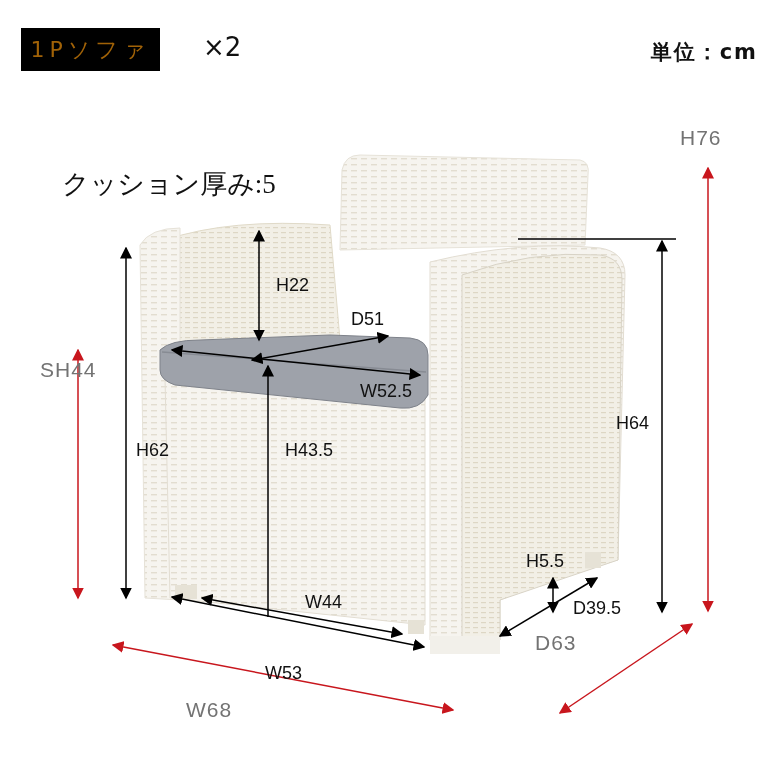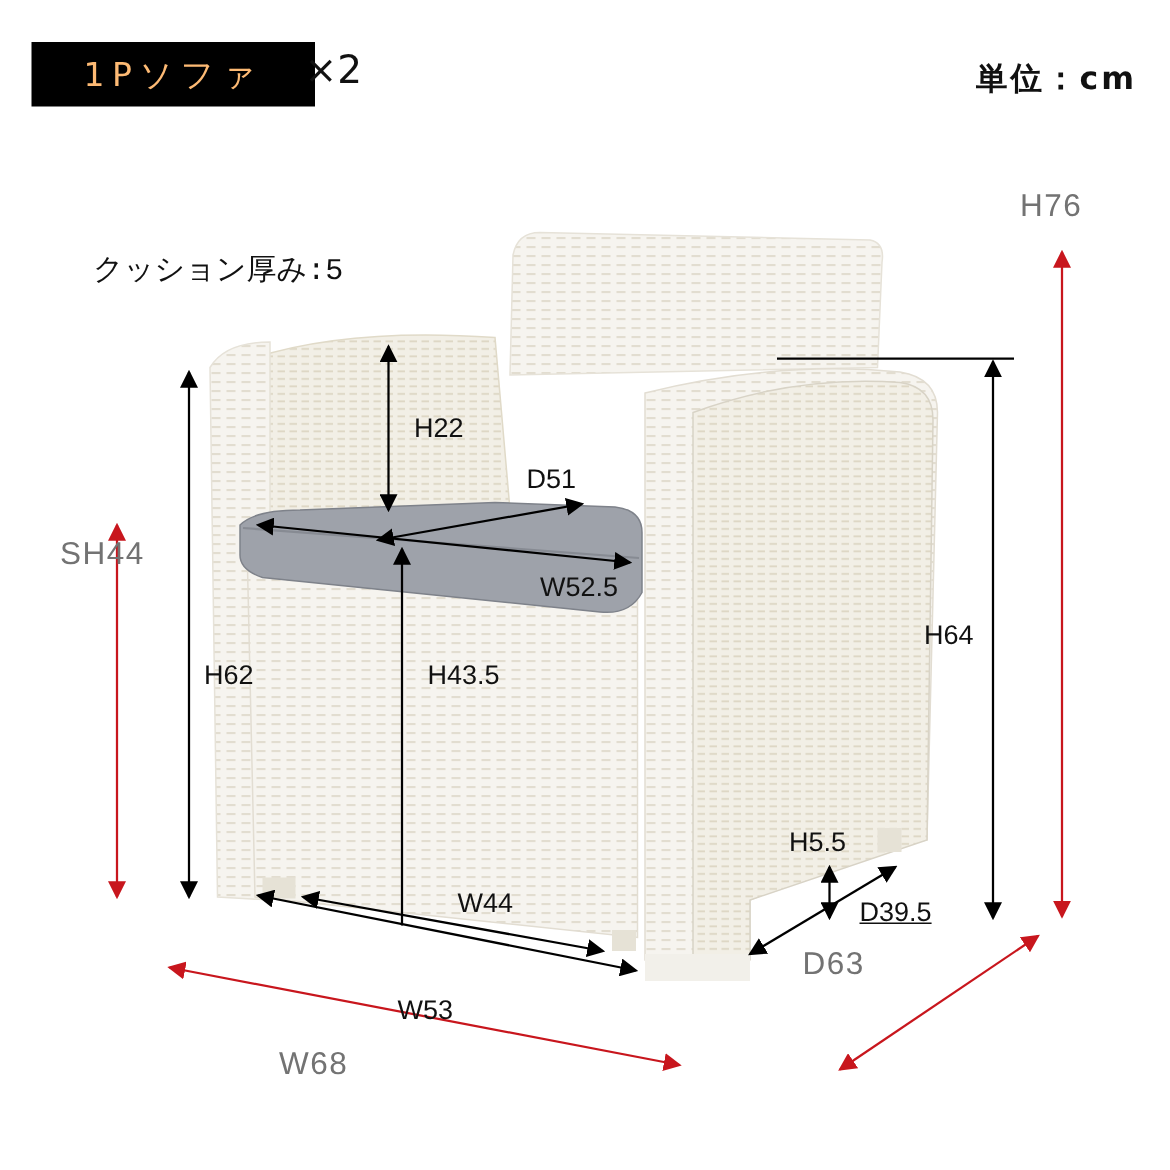--- a/index.html
+++ b/index.html
@@ -1,27 +1,27 @@
 <!DOCTYPE html>
 <html><head>
 <meta charset="utf-8">
 <style>
   html, body { margin:0; padding:0; background:#ffffff; }
   body { width:780px; height:780px; position:relative; overflow:hidden;
          font-family:"Liberation Sans", "DejaVu Sans", sans-serif; }
-  .title-badge { position:absolute; left:21px; top:28px; width:189px; height:43px;
-                 background:#000; color:#fdba74; font-size:22px; letter-spacing:5px;
+  .title-badge { position:absolute; left:21px; top:28px; width:139px; height:43px;
+                 background:#000; color:#a16207; font-size:22px; letter-spacing:5px;
                  display:flex; align-items:center; justify-content:center;
                  font-family:"DejaVu Sans", sans-serif; }
   .title-qty { position:absolute; left:203px; top:32px; font-size:26px; color:#111;
                font-family:"DejaVu Sans", sans-serif; }
   .unit { position:absolute; right:22px; top:38px; font-size:21px; color:#111;
           letter-spacing:2px; font-family:"DejaVu Sans", sans-serif; font-weight:bold; }
-  .note { position:absolute; left:62px; top:166px; font-size:20px; color:#111;
-          font-family:Liberation Mono, monospace; }
+  .note { position:absolute; left:62px; top:166px; font-size:27px; color:#111;
+          font-family:Liberation Serif, serif; }
   svg.diagram { position:absolute; left:0; top:0; }
   .lbl { position:absolute; font-size:18px; color:#111; white-space:nowrap; }
   .lbl.red { color:#737373; font-size:21px; letter-spacing:1px; }
 </style>
 </head>
 <body>
 
 <div class="title-badge">1Pソファ</div>
 <div class="title-qty">×2</div>
 <div class="unit">単位：cm</div>
@@ -95,15 +95,15 @@
 <div class="lbl red" style="left:186px; top:698px;">W68</div>
 <div class="lbl red" style="left:535px; top:631px;">D63</div>
 
 <div class="lbl" style="left:276px; top:275px;">H22</div>
 <div class="lbl" style="left:351px; top:309px;">D51</div>
 <div class="lbl" style="left:360px; top:381px;text-align:center;">W52.5</div>
 <div class="lbl" style="left:136px; top:440px;">H62</div>
 <div class="lbl" style="left:285px; top:440px;">H43.5</div>
 <div class="lbl" style="left:616px; top:413px;">H64</div>
 <div class="lbl" style="left:526px; top:551px;">H5.5</div>
-<div class="lbl" style="left:573px; top:598px;text-decoration:underline;">D39.5</div>
+<div class="lbl" style="left:573px; top:598px;">D39.5</div>
 <div class="lbl" style="left:305px; top:592px;">W44</div>
 <div class="lbl" style="left:265px; top:663px;">W53</div>
 
 </body></html>

